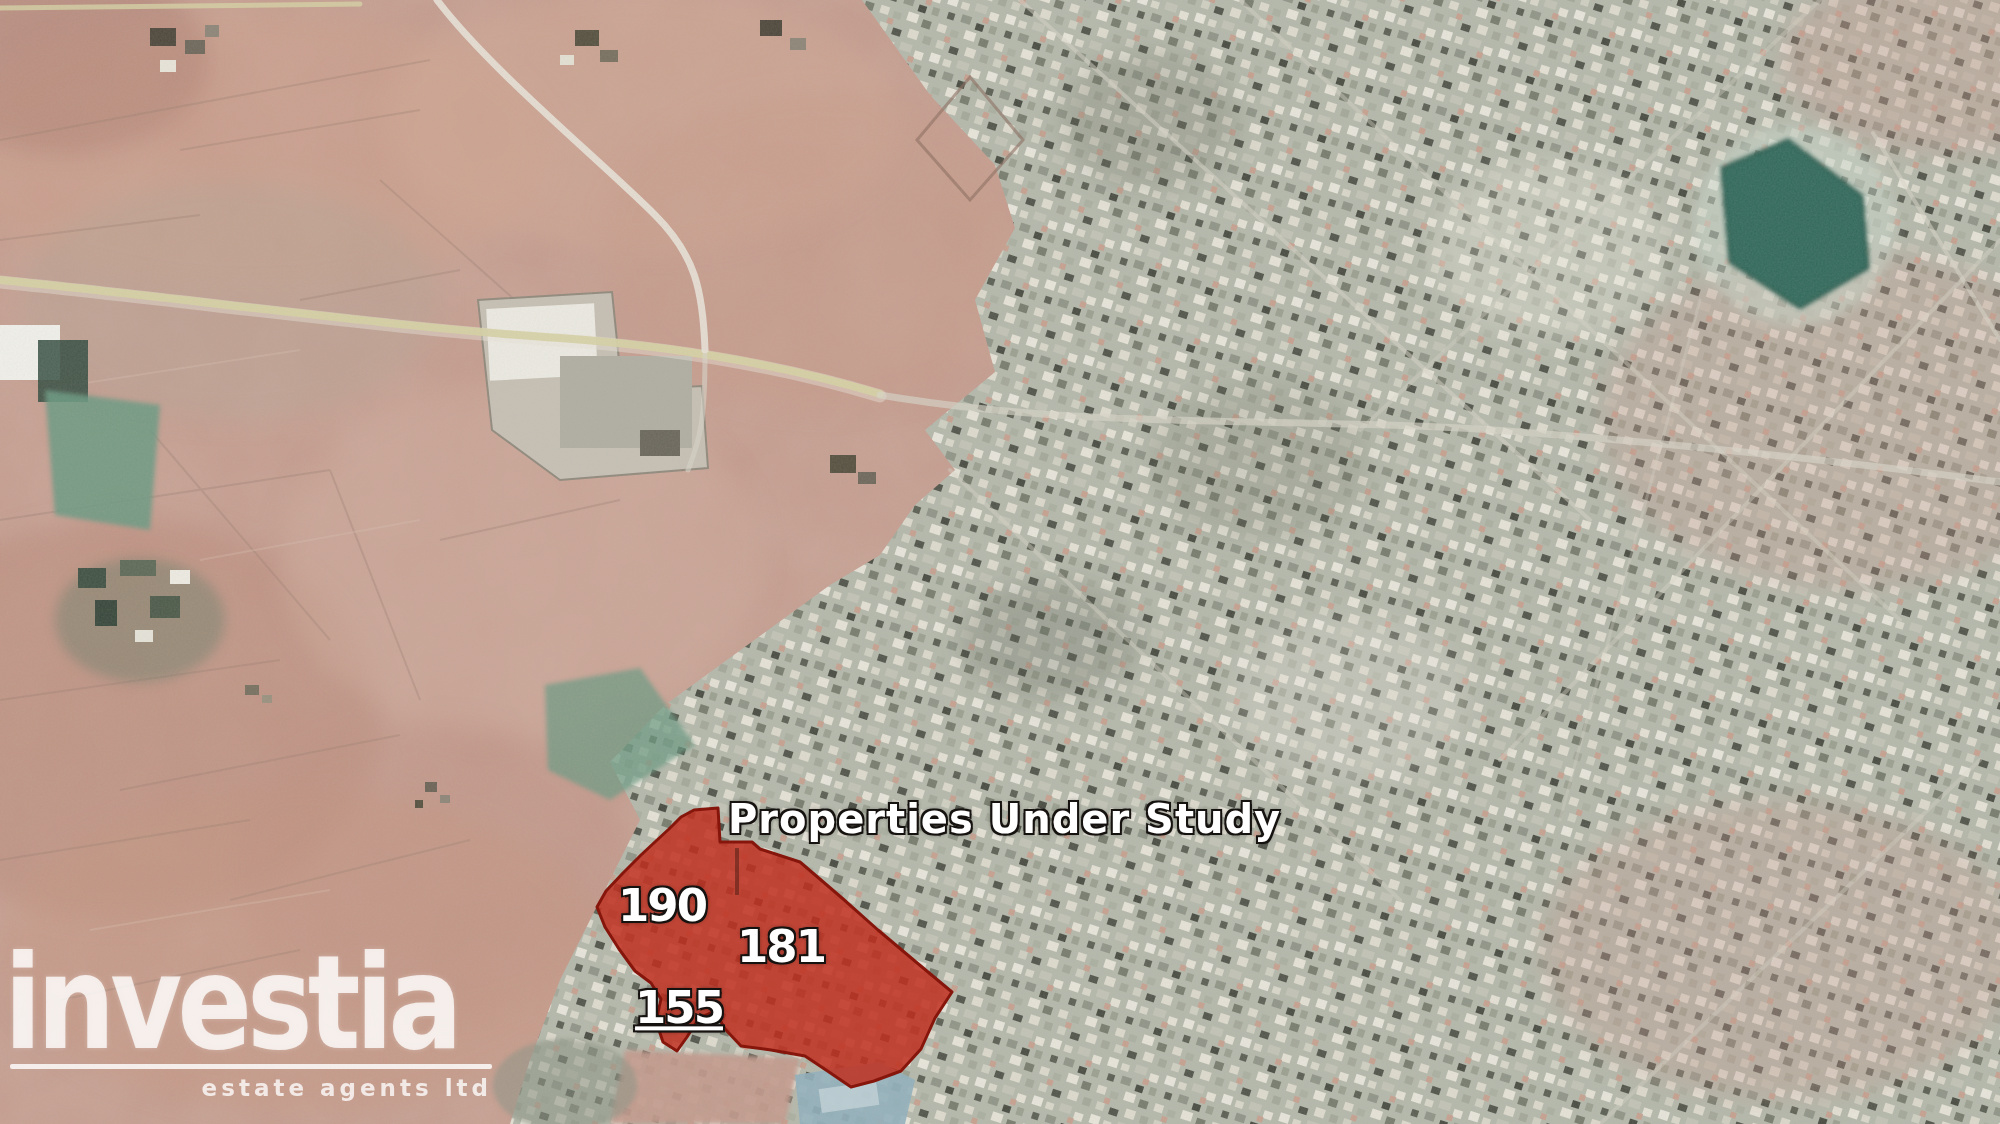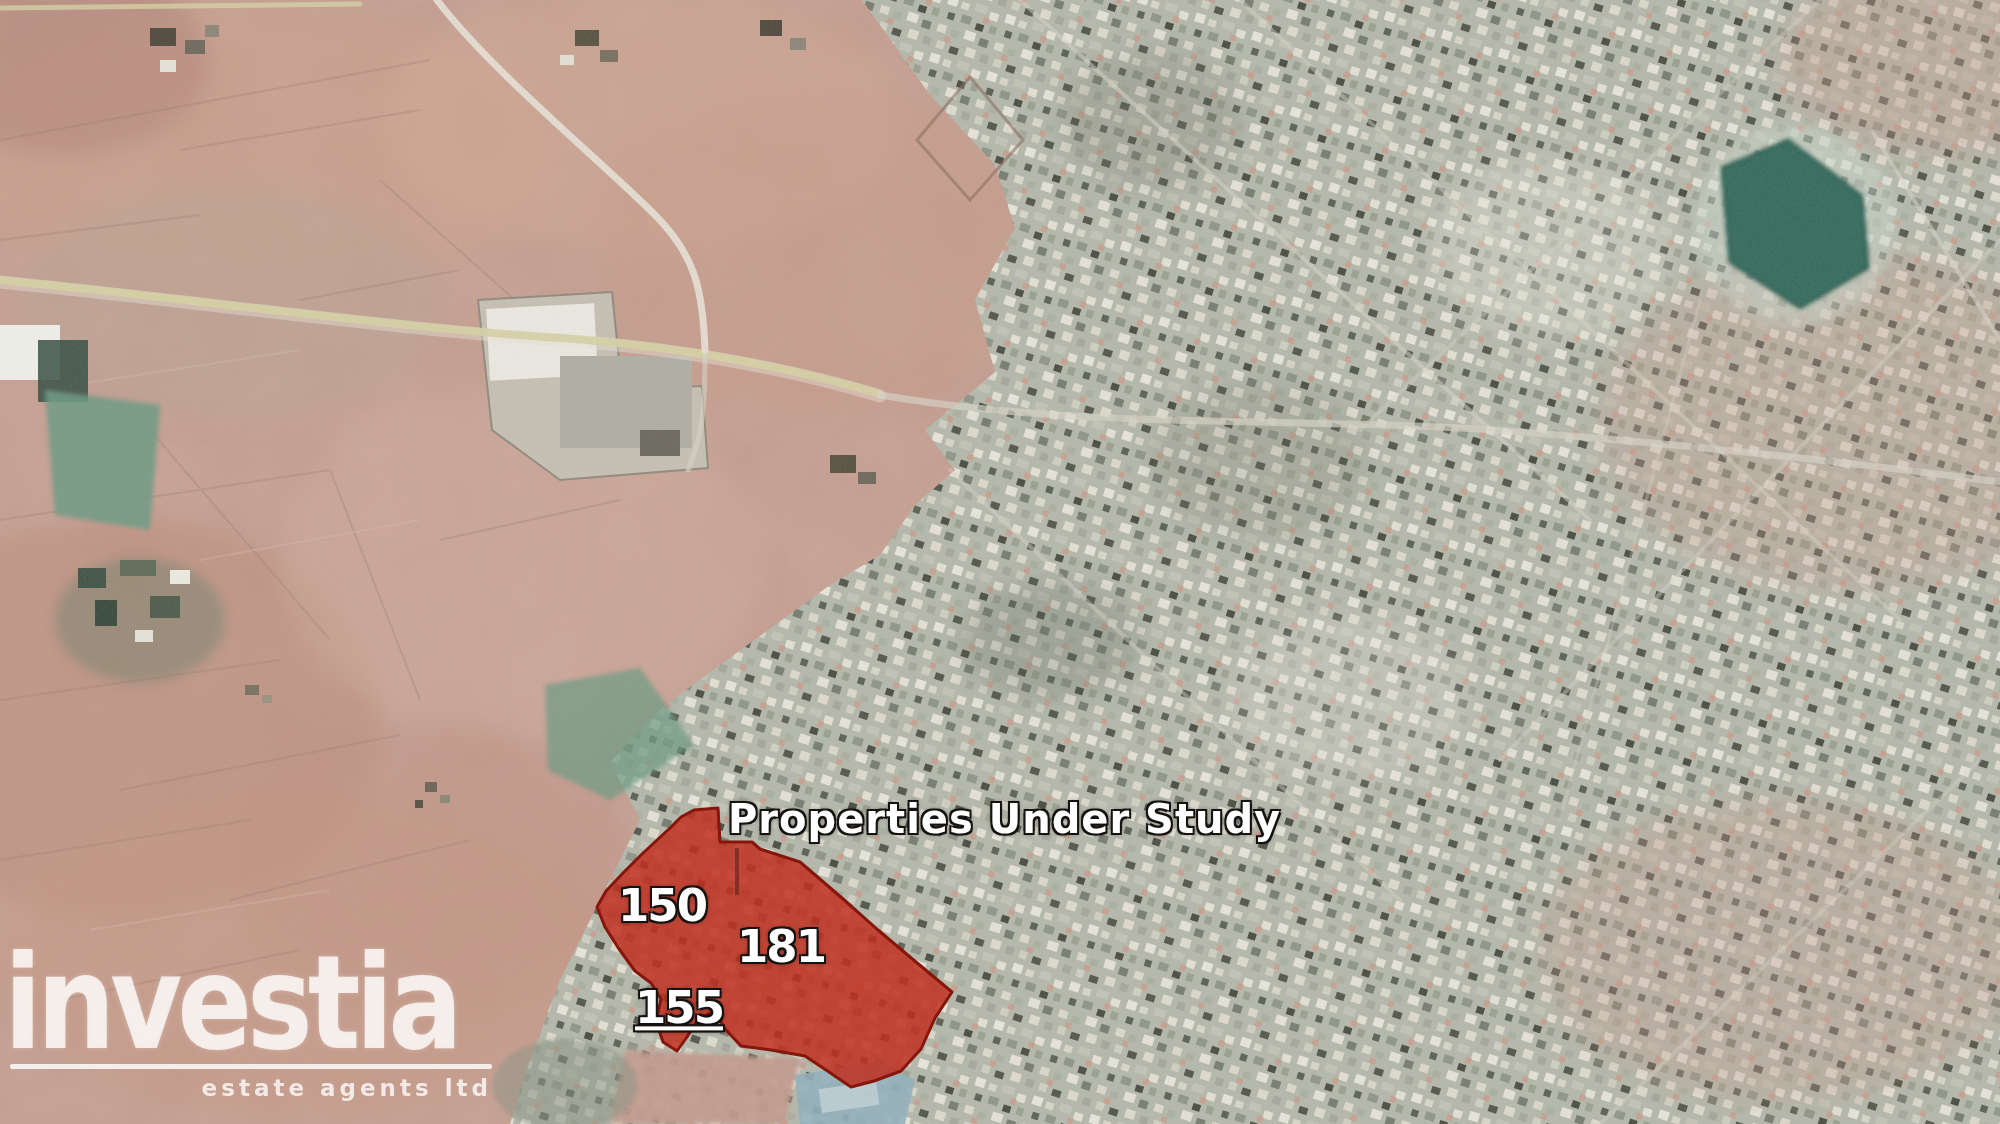--- a/index.html
+++ b/index.html
@@ -246,21 +246,21 @@
 
     <rect x="0" y="0" width="2000" height="1124" filter="url(#grain)"></rect>
 
     <g>
       <path class="red-poly" d="M694,810 L718,808 L720,842 L752,842 L760,849 L800,862 L842,898 L878,930 L916,962 L952,992 L935,1018 L921,1049 L901,1071 L874,1081 L851,1087 L829,1072 L805,1056 L771,1050 L741,1046 L725,1029 L715,1011 L699,1018 L687,1037 L677,1051 L663,1042 L656,1021 L661,999 L651,983 L635,971 L619,949 L605,927 L597,907 L606,891 L623,873 L641,855 L656,841 L669,829 L681,817 Z"></path>
       <path d="M737,848 L737,895" stroke="#5d2017" stroke-width="4" opacity=".6"></path>
     </g>
   </svg>
 
   <div class="map-label label-title">Properties Under Study</div>
-  <div class="map-label label-num label-110">150</div>
+  <div class="map-label label-num label-110">190</div>
   <div class="map-label label-num label-181">181</div>
   <div class="map-label label-num label-155">155</div>
 
   <div class="watermark">
     <div class="wm-brand">investia</div>
     <div class="wm-line"></div>
     <div class="wm-tagline">estate agents ltd</div>
   </div>
 
 </div>

